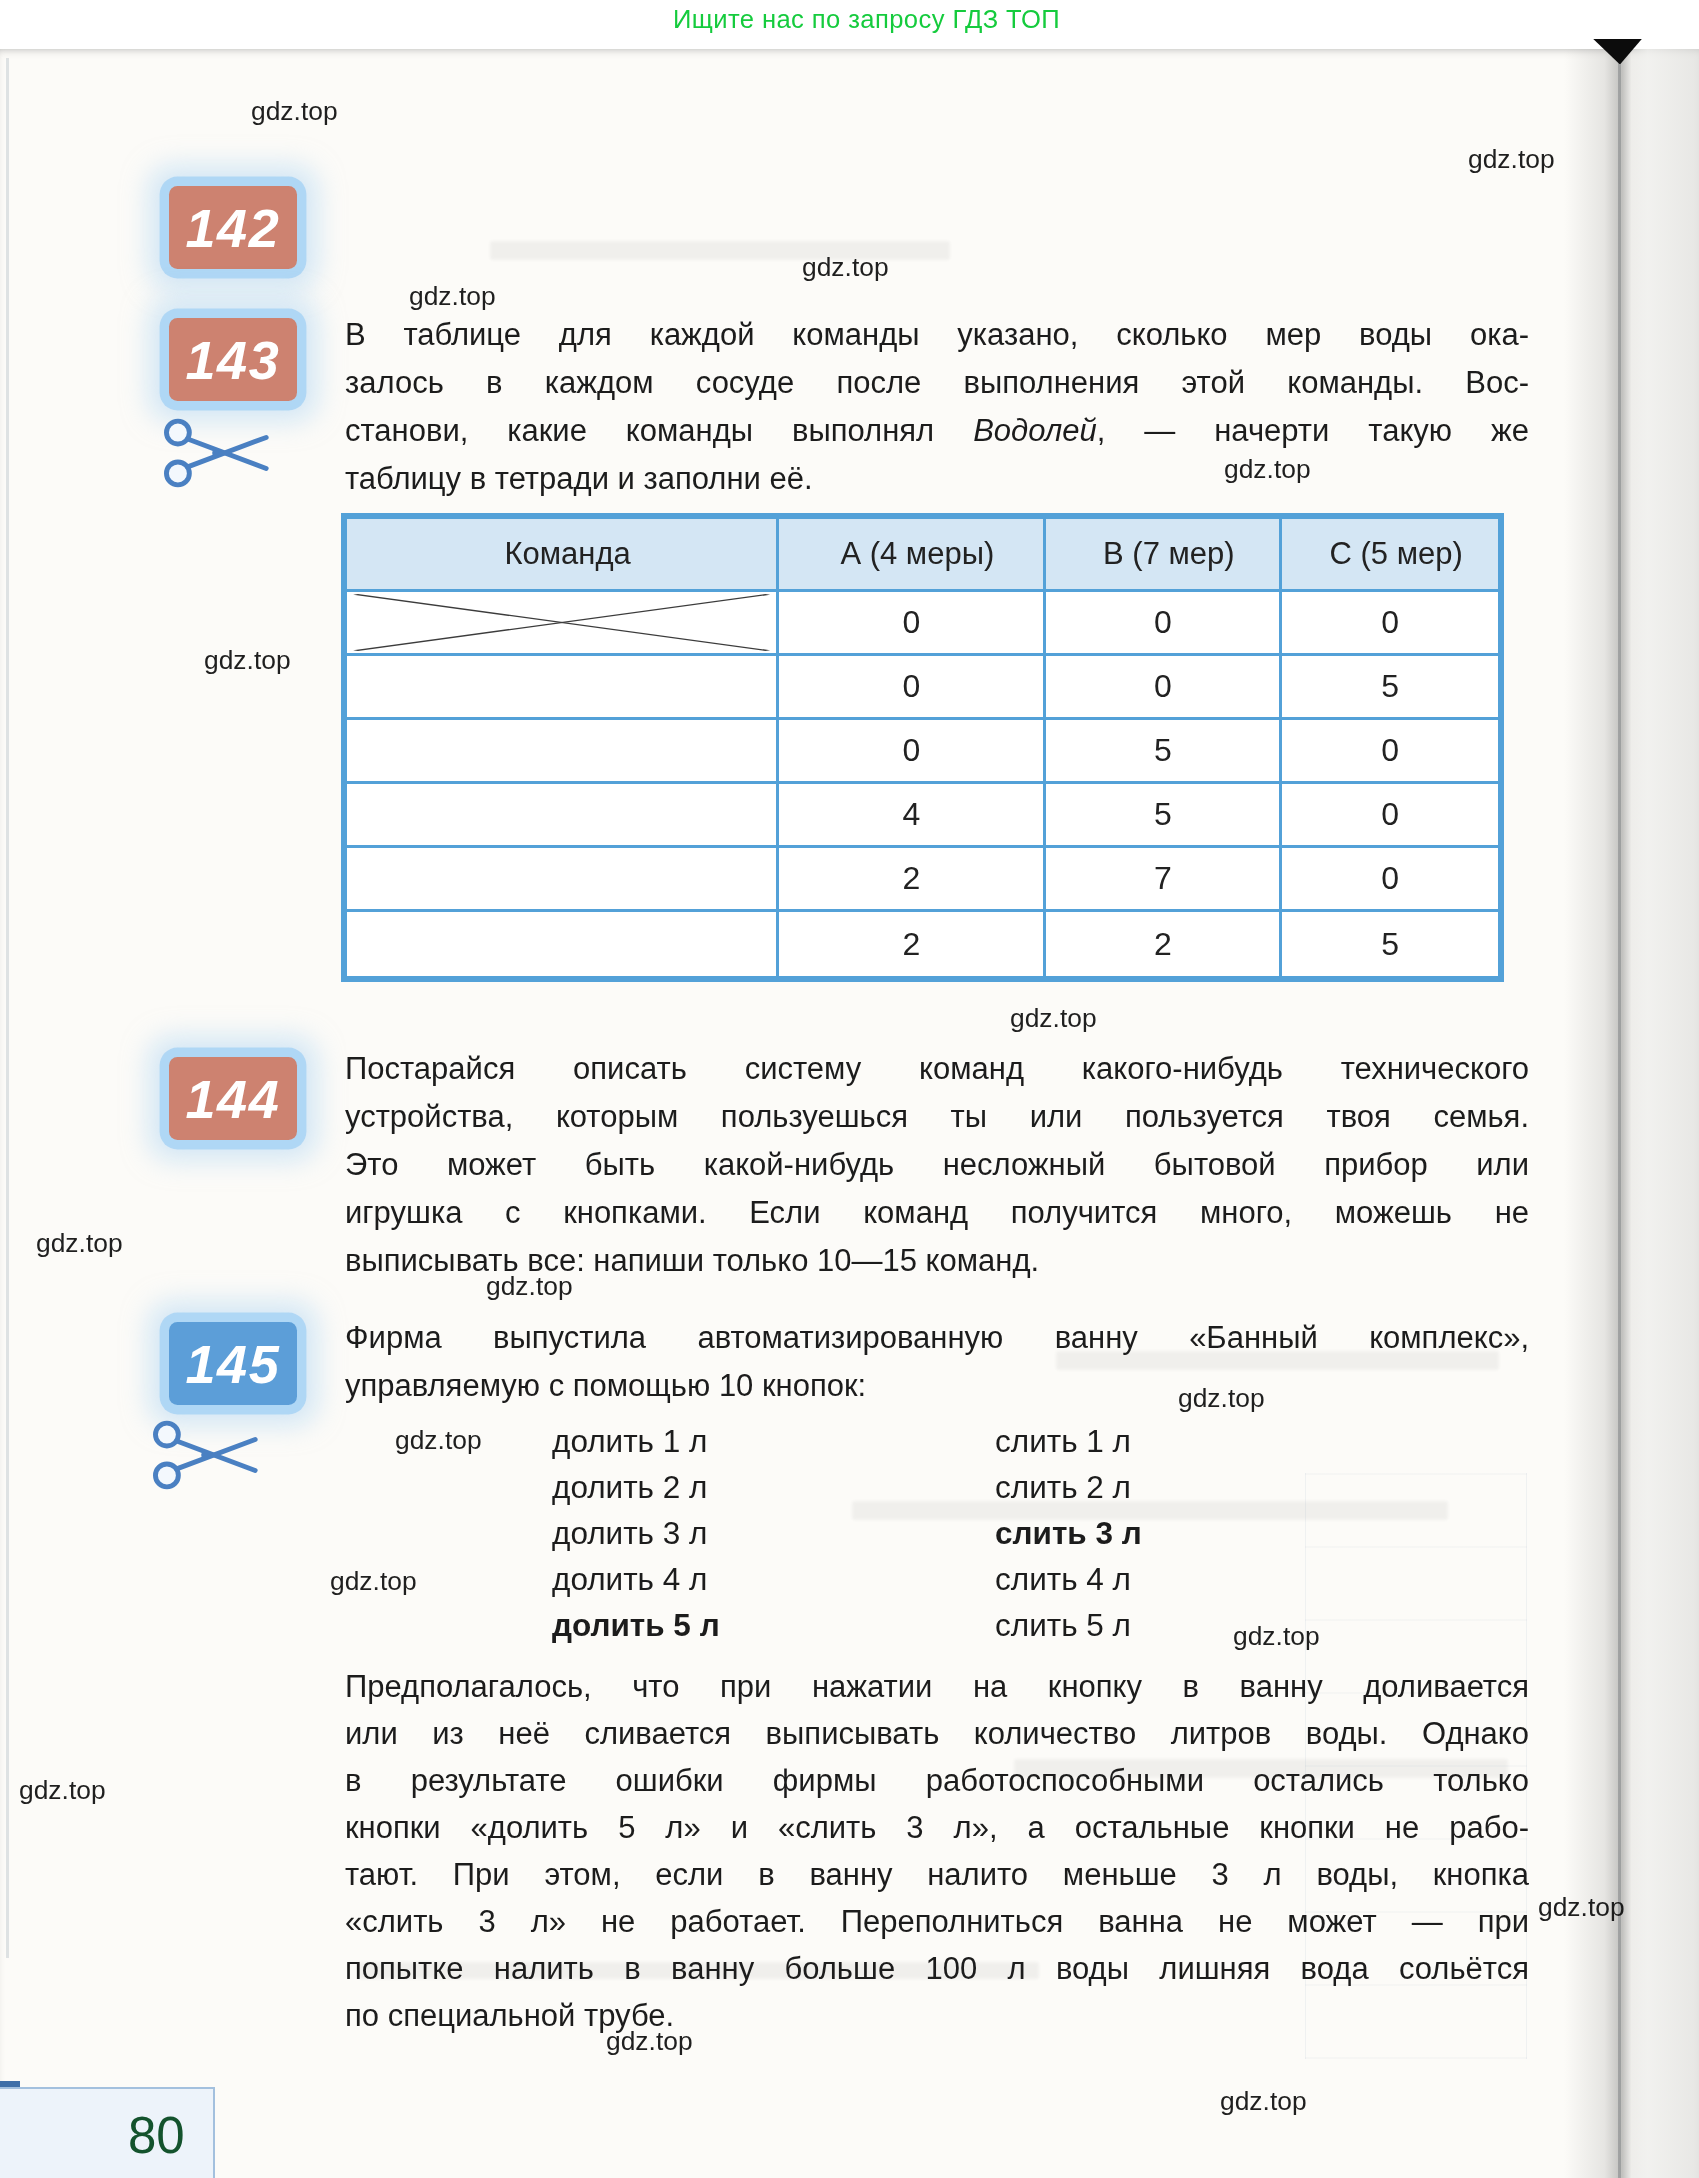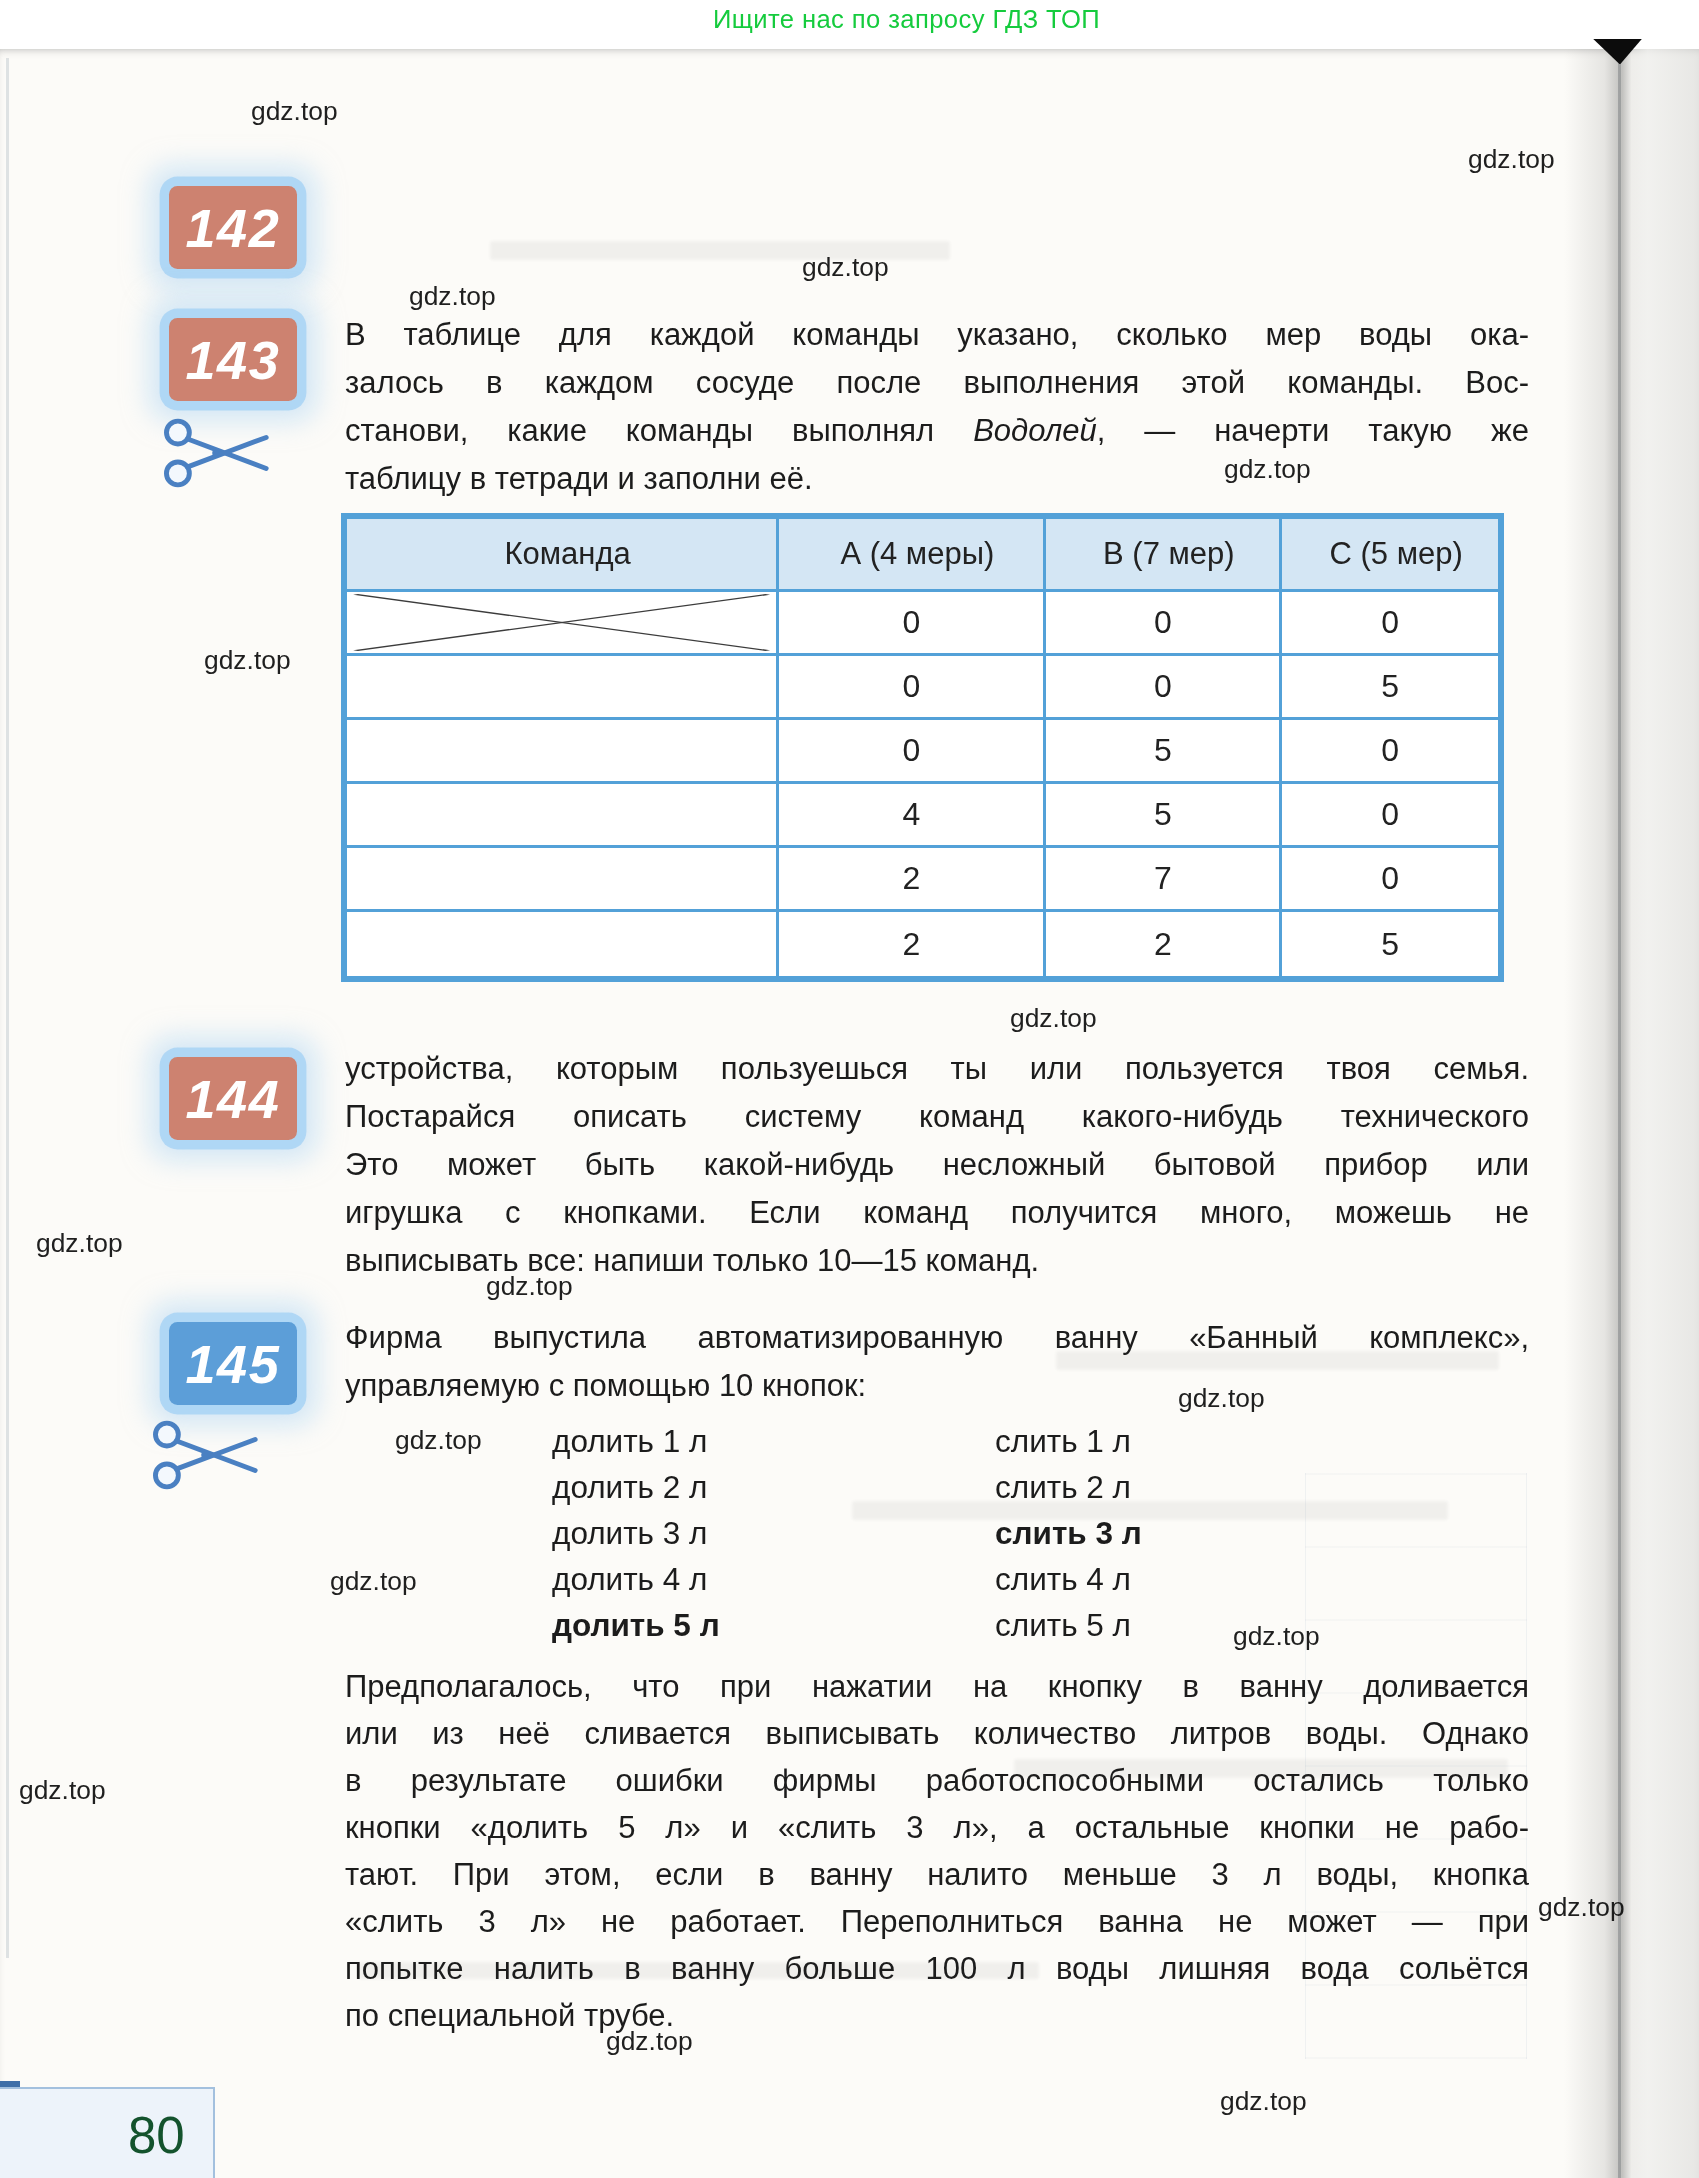--- a/index.html
+++ b/index.html
@@ -2,21 +2,21 @@
 <html style="font-size:13.6px"><head>
 <meta charset="utf-8">
 <style>
   html,body{margin:0;padding:0;}
   body{
     width:1699px;height:2178px;position:relative;background:#ffffff;
     font-family:"Liberation Sans", sans-serif;color:#1c1c1c;overflow:hidden;
   }
   .top-promo{
     position:absolute;left:673px;top:5.1px;font-size:25.6px;font-weight:500;
-    color:#15cb3d;letter-spacing:0.4px;white-space:nowrap;margin-left:40px;
+    color:#15cb3d;letter-spacing:0.4px;white-space:nowrap;
   }
   
   .page{
     position:absolute;left:0;top:49px;right:0;bottom:0;
     background:#fcfbf8;
     box-shadow:inset 0 5.1px 8.5px -5.1px rgba(90,90,90,.45);
   }
   .left-edge{position:absolute;left:6px;top:8.5px;width:2.6px;height:1900px;background:rgba(120,135,155,.22);}
   .right-edge{
     position:absolute;right:0;top:0;bottom:0;width:135px;pointer-events:none;
@@ -191,22 +191,22 @@
           <div class="td c3">2</div>
           <div class="td c4">5</div>
         </div>
       </div>
   </div>
 
   <div class="badge salmon" style="left:169px;top:1008px;">
     <span>144</span>
   </div>
   <div class="para" style="top:996px;">
+      <div class="tline"><span>Постарайся описать систему команд какого-нибудь технического</span></div>
       <div class="tline"><span>устройства, которым пользуешься ты или пользуется твоя семья.</span></div>
-      <div class="tline"><span>Постарайся описать систему команд какого-нибудь технического</span></div>
       <div class="tline"><span>Это может быть какой-нибудь несложный бытовой прибор или</span></div>
       <div class="tline"><span>игрушка с кнопками. Если команд получится много, можешь не</span></div>
       <div class="tline last"><span>выписывать все: напиши только 10—15 команд.</span></div>
     </div>
 
   <div class="badge blue" style="left:169px;top:1273px;">
     <span>145</span>
   </div>
   <div class="scissors" style="left:147px;top:1361px;">
     <svg width="115" height="85" viewBox="0 0 140 104" fill="none">

